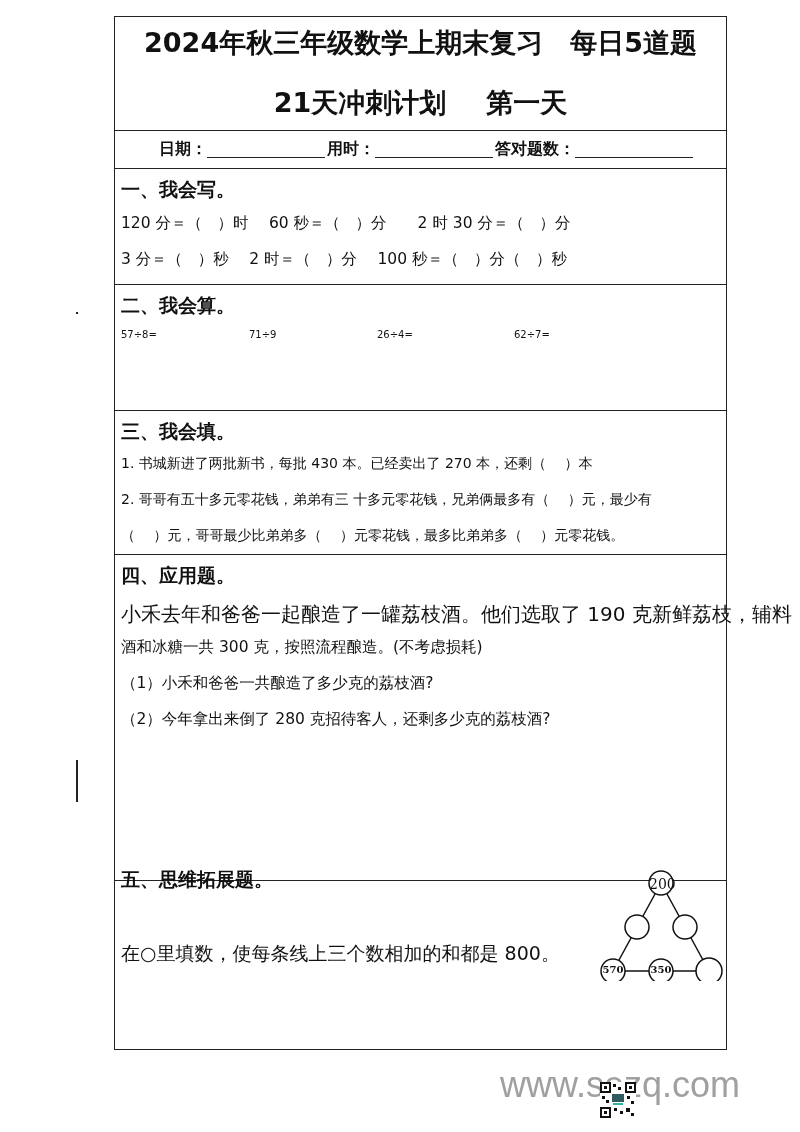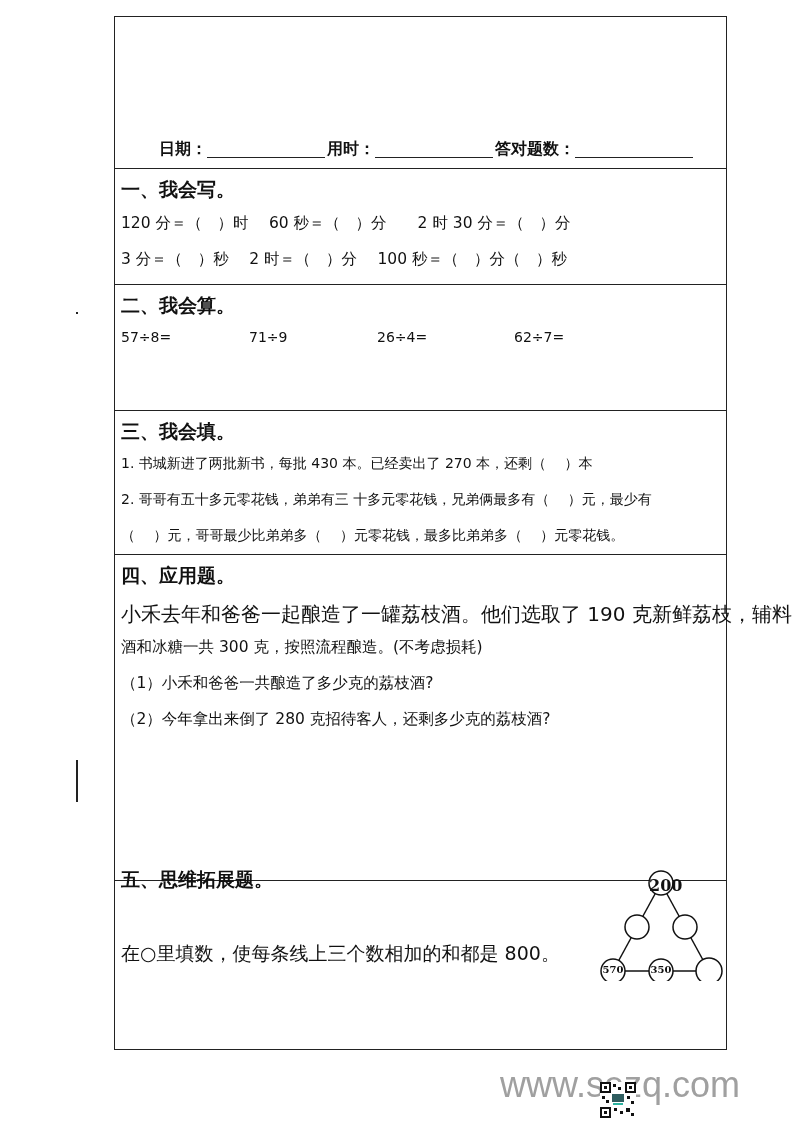--- a/index.html
+++ b/index.html
@@ -13,33 +13,39 @@
     border: 1.5px solid #222; box-sizing: border-box;
   }
   .row { position: absolute; left: 0; right: 0; border-bottom: 1.5px solid #222; box-sizing: border-box; }
   .title1 { position: absolute; left: 0; right: 0; top: 8px; text-align: center; font-size: 27px; font-weight: bold; letter-spacing: 0px; white-space: nowrap; }
   .title2 { position: absolute; left: 0; right: 0; top: 68px; text-align: center; font-size: 27px; font-weight: bold; white-space: nowrap; }
   .title2 .gap { display: inline-block; width: 40px; }
   .meta { position: absolute; left: 0; right: 0; top: 114px; height: 36px; display: flex; align-items: center; padding-left: 44px; font-size: 16px; font-weight: bold; }
   .meta .blank { display: inline-block; border-bottom: 1.5px solid #222; height: 16px; margin-right: 2px; }
   .sec-title { position: absolute; left: 6px; font-size: 19px; font-weight: bold; }
   .line { position: absolute; left: 6px; font-size: 15.5px; white-space: pre; }
-  .calc { position: absolute; font-size: 14px; white-space: pre; }
+  .calc { position: absolute; font-size: 10px; white-space: pre; }
   .side-mark { position: absolute; background: #222; }
   .watermark { position: absolute; left: 500px; top: 1064px; font-size: 36px; color: #a0a0a0; font-family: "Liberation Sans", sans-serif; letter-spacing: 0px; }
   .qr { position: absolute; left: 600px; top: 1082px; width: 36px; height: 36px; }
 </style>
 </head>
 <body>
 
 <div class="side-mark" style="left:76px;top:760px;width:2px;height:42px;"></div>
 <div class="side-mark" style="left:76px;top:312px;width:2px;height:2px;"></div>
 
 <div class="sheet">
 
+  <div class="row" style="top:0;height:114px;">
+    <div class="title1">2024年秋三年级数学上期末复习　每日5道题</div>
+    <div class="title2">
+      <span>21天冲刺计划</span><span class="gap"></span><span>第一天</span>
+    </div>
+  </div>
   <div class="row" style="top:114px;height:38px;">
     <div class="meta" style="top:0;">
       <span>日期：</span>
       <span class="blank" style="width:118px;"></span>
       <span>用时：</span>
       <span class="blank" style="width:118px;"></span>
       <span>答对题数：</span>
       <span class="blank" style="width:118px;"></span>
     </div>
   </div>
@@ -82,21 +88,21 @@
         <line x1="66" y1="22" x2="18" y2="110" stroke="#111" stroke-width="1.5"></line>
         <line x1="66" y1="22" x2="114" y2="110" stroke="#111" stroke-width="1.5"></line>
         <line x1="18" y1="110" x2="114" y2="110" stroke="#111" stroke-width="1.5"></line>
         <circle cx="66" cy="22" r="12" fill="#fff" stroke="#111" stroke-width="1.5"></circle>
         <circle cx="42" cy="66" r="12" fill="#fff" stroke="#111" stroke-width="1.5"></circle>
         <circle cx="90" cy="66" r="12" fill="#fff" stroke="#111" stroke-width="1.5"></circle>
         <circle cx="18" cy="110" r="12" fill="#fff" stroke="#111" stroke-width="1.5"></circle>
         <circle cx="66" cy="110" r="12" fill="#fff" stroke="#111" stroke-width="1.5"></circle>
         <circle cx="114" cy="110" r="13" fill="#fff" stroke="#111" stroke-width="1.5"></circle>
       </svg>
-      <span style="position:absolute;left:54px;top:15px;width:24px;text-align:center;font-size:16px;font-weight:bold;font-family:'DejaVu Serif',serif;">200</span>
+      <span style="position:absolute;left:54px;top:15px;width:24px;text-align:center;font-size:14px;font-weight:normal;font-family:'DejaVu Serif',serif;">200</span>
       <span style="position:absolute;left:30px;top:59px;width:24px;text-align:center;font-size:10px;"></span>
       <span style="position:absolute;left:78px;top:59px;width:24px;text-align:center;font-size:10px;"></span>
       <span style="position:absolute;left:6px;top:103px;width:24px;text-align:center;font-size:10px;font-weight:bold;font-family:'DejaVu Serif',serif;">570</span>
       <span style="position:absolute;left:54px;top:103px;width:24px;text-align:center;font-size:10px;font-weight:bold;font-family:'DejaVu Serif',serif;">350</span>
       <span style="position:absolute;left:102px;top:103px;width:24px;text-align:center;font-size:10px;"></span>
     </div>
   </div>
 </div>
 
 <div class="watermark">www.sezq.com</div>

